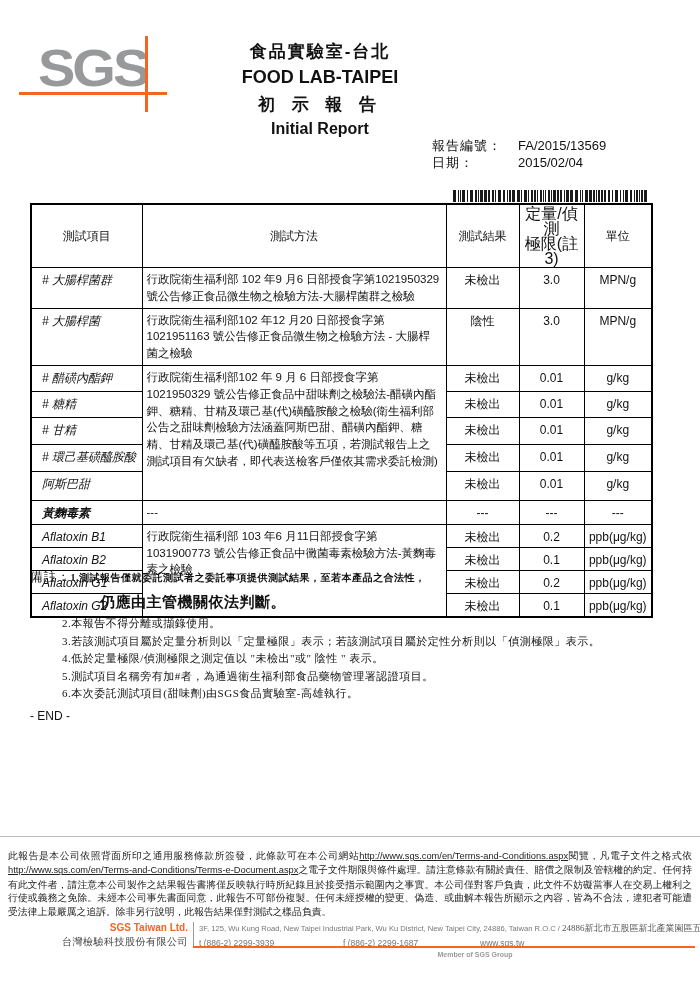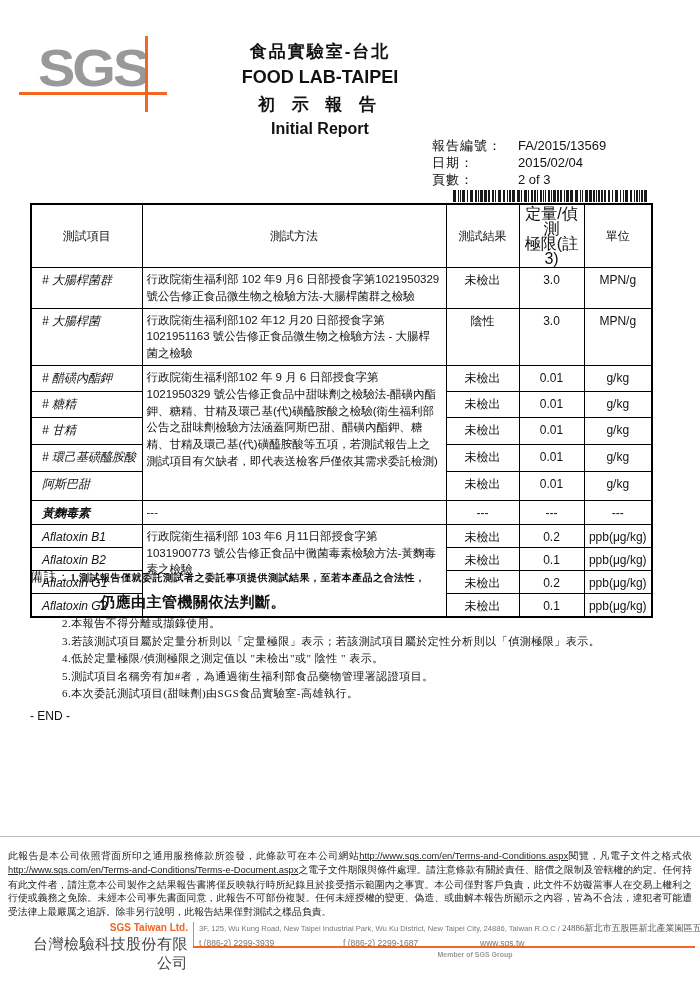--- a/index.html
+++ b/index.html
@@ -63,21 +63,21 @@
   
   .disc-line{position:absolute;left:0;top:836px;width:700px;height:1px;background:#bcbcbc;}
   .disclaimer{position:absolute;left:8px;top:849px;width:684px;text-align:justify;
               font-family:"Liberation Serif","DejaVu Serif",serif;font-size:9.8px;
               line-height:13.4px;color:#222;}
   .disclaimer .u{text-decoration:underline;font-family:"Liberation Sans",sans-serif;font-size:9.3px;}
 
   
   .co-name{position:absolute;left:30px;top:922px;width:158px;text-align:right;}
   .co-en{color:#f26522;font-weight:bold;font-size:10px;}
-  .co-zh{font-size:15px;font-family:"Liberation Serif","DejaVu Serif",serif;
+  .co-zh{font-size:10px;font-family:"Liberation Serif","DejaVu Serif",serif;
          color:#444;margin-top:2px;letter-spacing:0.5px;}
   .co-divider{position:absolute;left:193px;top:922px;width:1px;height:25px;background:#999;}
   .addr{position:absolute;left:199px;top:922px;width:498px;color:#777;}
   .addr-line1{font-size:7.6px;white-space:nowrap;}
   .addr-zh{font-family:"Liberation Serif","DejaVu Serif",serif;font-size:9px;color:#555;}
   .addr-line2{margin-top:3px;font-size:8.5px;display:flex;}
   .addr-tel{width:144px;} .addr-fax{width:137px;}
   .orange-line{position:absolute;left:193px;top:946px;width:502px;height:2px;background:#f26522;}
   .member{position:absolute;left:250px;top:951px;width:450px;text-align:center;
           font-size:7px;font-weight:bold;color:#999;}
@@ -97,23 +97,20 @@
     <div class="t-zh2">初 示 報 告</div>
     <div class="t-en2">Initial Report</div>
   </div>
 
   <div class="rinfo">
     <div class="rinfo-row">
       <span class="rinfo-label">報告編號：</span><span class="rinfo-value">FA/2015/13569</span>
     </div>
     <div class="rinfo-row">
       <span class="rinfo-label">日期：</span><span class="rinfo-value">2015/02/04</span>
-    </div>
-    <div class="rinfo-row">
-      <span class="rinfo-label">頁數：</span><span class="rinfo-value">2 of 3</span>
     </div>
   </div>
 
   <div class="barcode"><i style="width: 3px; margin-right: 2px;"></i><i style="width: 1px; margin-right: 1px;"></i><i style="width: 1px; margin-right: 1px;"></i><i style="width: 3px; margin-right: 2px;"></i><i style="width: 1px; margin-right: 2px;"></i><i style="width: 3px; margin-right: 2px;"></i><i style="width: 2px; margin-right: 1px;"></i><i style="width: 1px; margin-right: 1px;"></i><i style="width: 3px; margin-right: 1px;"></i><i style="width: 3px; margin-right: 1px;"></i><i style="width: 2px; margin-right: 2px;"></i><i style="width: 2px; margin-right: 1px;"></i><i style="width: 1px; margin-right: 2px;"></i><i style="width: 3px; margin-right: 2px;"></i><i style="width: 2px; margin-right: 2px;"></i><i style="width: 1px; margin-right: 1px;"></i><i style="width: 2px; margin-right: 1px;"></i><i style="width: 3px; margin-right: 2px;"></i><i style="width: 3px; margin-right: 1px;"></i><i style="width: 1px; margin-right: 2px;"></i><i style="width: 3px; margin-right: 1px;"></i><i style="width: 1px; margin-right: 2px;"></i><i style="width: 2px; margin-right: 1px;"></i><i style="width: 2px; margin-right: 1px;"></i><i style="width: 1px; margin-right: 2px;"></i><i style="width: 2px; margin-right: 1px;"></i><i style="width: 1px; margin-right: 1px;"></i><i style="width: 1px; margin-right: 2px;"></i><i style="width: 2px; margin-right: 1px;"></i><i style="width: 1px; margin-right: 1px;"></i><i style="width: 3px; margin-right: 1px;"></i><i style="width: 2px; margin-right: 1px;"></i><i style="width: 2px; margin-right: 2px;"></i><i style="width: 1px; margin-right: 1px;"></i><i style="width: 3px; margin-right: 1px;"></i><i style="width: 3px; margin-right: 2px;"></i><i style="width: 3px; margin-right: 2px;"></i><i style="width: 1px; margin-right: 1px;"></i><i style="width: 1px; margin-right: 2px;"></i><i style="width: 3px; margin-right: 1px;"></i><i style="width: 3px; margin-right: 1px;"></i><i style="width: 2px; margin-right: 1px;"></i><i style="width: 1px; margin-right: 1px;"></i><i style="width: 2px; margin-right: 1px;"></i><i style="width: 2px; margin-right: 1px;"></i><i style="width: 2px; margin-right: 2px;"></i><i style="width: 2px; margin-right: 2px;"></i><i style="width: 1px; margin-right: 2px;"></i><i style="width: 3px; margin-right: 2px;"></i><i style="width: 1px; margin-right: 2px;"></i><i style="width: 1px; margin-right: 1px;"></i><i style="width: 3px; margin-right: 2px;"></i><i style="width: 2px; margin-right: 2px;"></i><i style="width: 1px; margin-right: 1px;"></i><i style="width: 2px; margin-right: 1px;"></i><i style="width: 1px; margin-right: 1px;"></i><i style="width: 2px; margin-right: 1px;"></i><i style="width: 3px; margin-right: 1px;"></i></div>
 
   <table class="rtable">
     <colgroup>
       <col style="width:111px">
         <col style="width:304px">
         <col style="width:73px">

